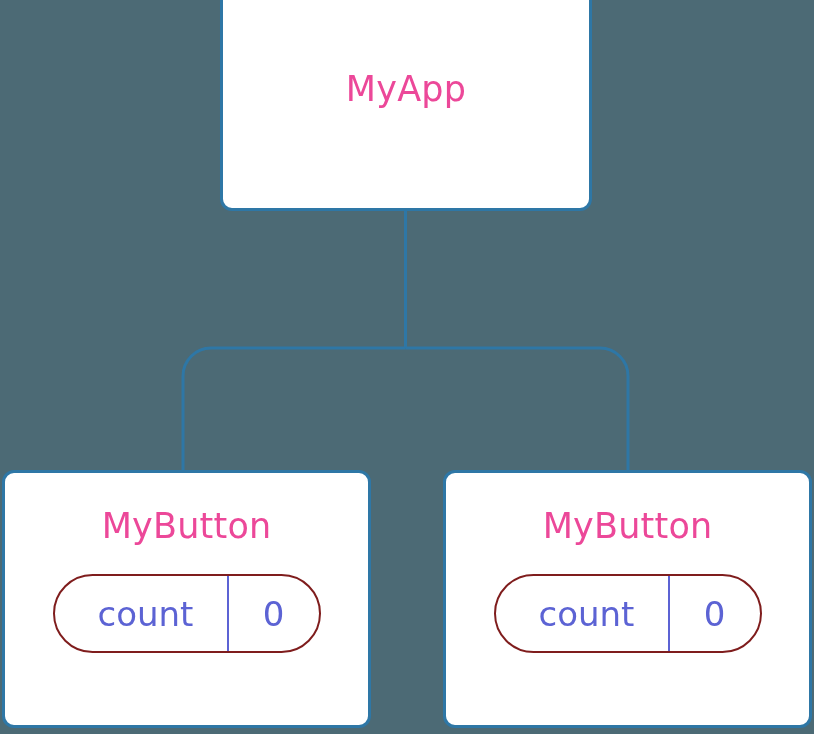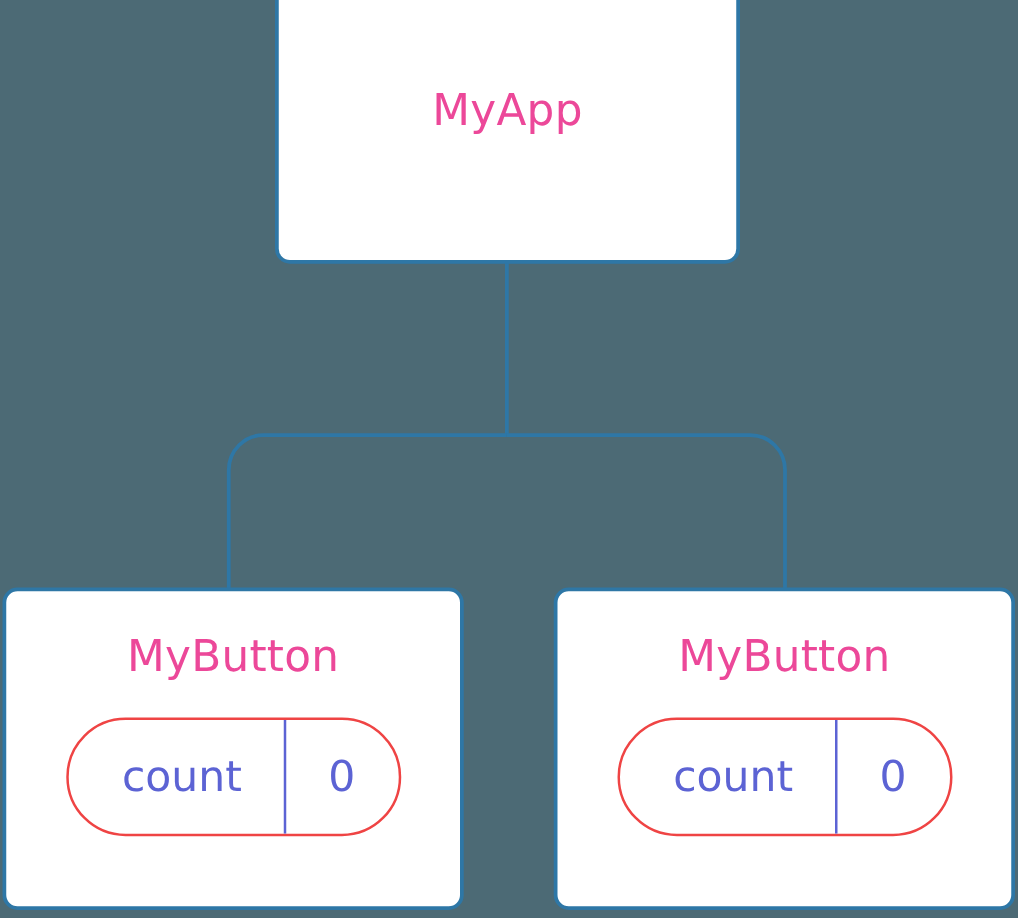--- a/index.html
+++ b/index.html
@@ -70,25 +70,25 @@
     white-space: nowrap;
   }
 
   .node-root .node-title {
     font-size: 35px;
   }
 
   
   .state-pill {
     margin-top: 30px;
-    height: 95px;
+    height: 79px;
     box-sizing: border-box;
     display: flex;
     align-items: stretch;
-    border: 2px solid #ef4444;
+    border: 2px solid #7f1d1d;
     border-radius: 48px;
     background: transparent;
     overflow: hidden;
   }
 
   .state-key,
   .state-val {
     display: flex;
     align-items: center;
     justify-content: center;

